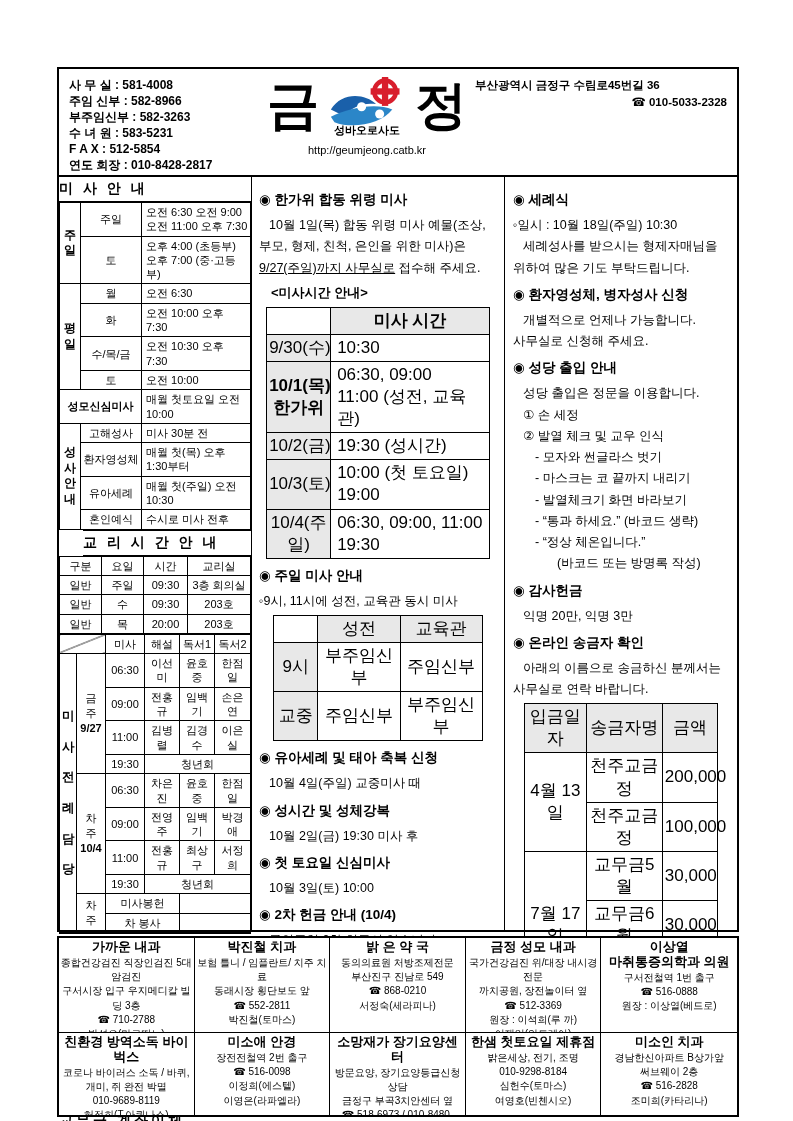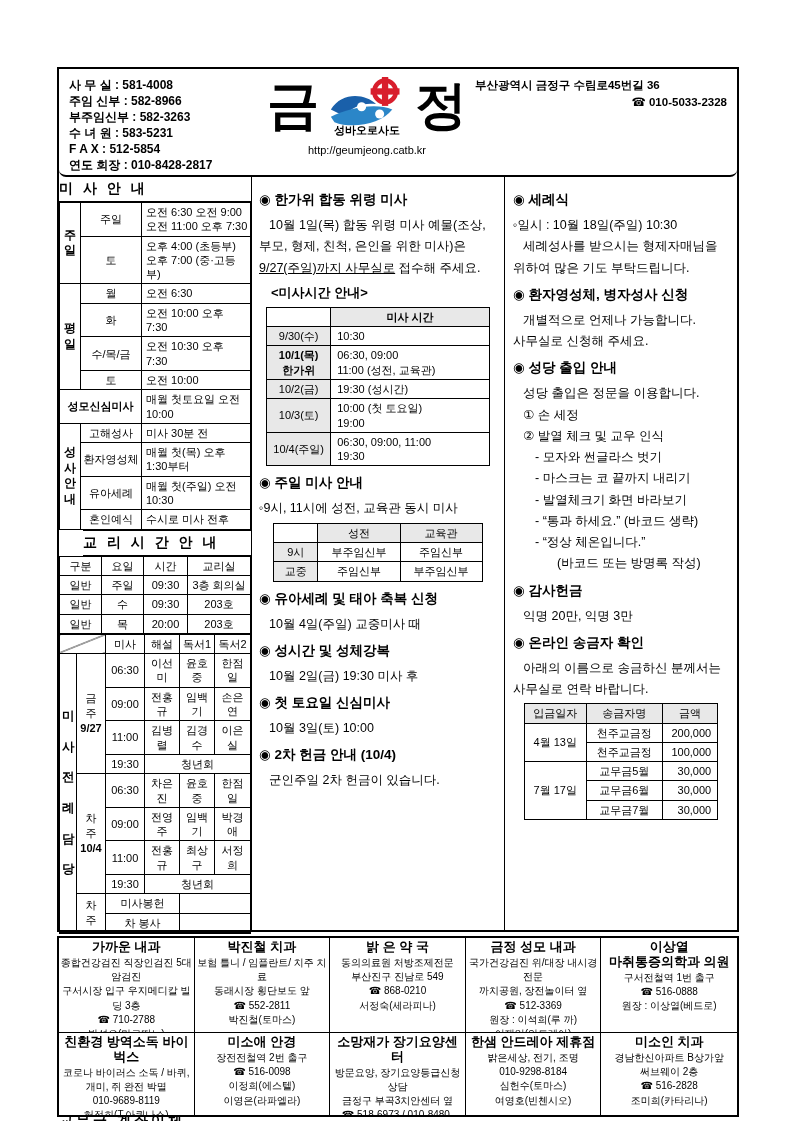--- a/index.html
+++ b/index.html
@@ -1,20 +1,20 @@
 <!DOCTYPE html>
 <html><head>
 <meta charset="utf-8">
 <style>
   html,body{margin:0;padding:0;background:#fff;}
   .page{position:relative;width:793px;height:1121px;background:#fff;color:#000;
         font-family:"Liberation Sans","DejaVu Sans",sans-serif;overflow:hidden;}
   .frame1{position:absolute;left:57px;top:67px;width:678px;height:861px;border:2px solid #000;background:#fff;}
   
-  .hdr{display:flex;height:106px;border-bottom:2px solid #000;border-radius:7px;}
+  .hdr{display:flex;height:106px;border-bottom:2px solid #000;}
   .hdr-contacts{width:188px;padding:9px 2px 0 10px;font-weight:bold;font-size:12px;line-height:1.33;white-space:pre-line;}
   .hdr-center{flex:1;text-align:center;padding-top:8px;}
   .hdr-title-row{display:flex;align-items:center;justify-content:center;gap:6px;}
   .big-char{font-size:52px;font-weight:bold;line-height:1;}
   .hdr-logo{width:84px;height:56px;}
   .hdr-caption{font-size:11px;font-weight:bold;margin-top:-10px;}
   .hdr-site{font-size:11px;font-weight:normal;margin-top:6px;}
   .hdr-right{width:252px;font-weight:bold;font-size:11.5px;line-height:1.5;padding:8px 10px 4px 0;}
   .hdr-right .addr,.hdr-right .staff{white-space:pre-line;text-align:left;}
   .hdr-right .phone{text-align:right;}
@@ -36,21 +36,21 @@
   .diag{background:linear-gradient(to bottom right,transparent calc(50% - 0.7px),#000 50%,transparent calc(50% + 0.7px));}
   
   .sec-h{font-weight:bold;font-size:13.5px;margin:8px 0 6px;}
   .bl{line-height:1.62;margin:1px 0;}
   .ind1{padding-left:10px;}
   .ind2{padding-left:22px;}
   .ind3{padding-left:44px;}
   .u{text-decoration:underline;}
   .sub-h{font-weight:bold;font-size:13px;margin:6px 0 5px;padding-left:12px;}
   .mtbl{width:94%;margin:4px auto 8px;}
-  .mtbl td{font-size:11px;}
+  .mtbl td{font-size:17px;}
   .mtbl .time{ text-align:left;padding-left:6px;}
   .num{text-align:right;padding-right:6px;}
   
   .frame2{position:absolute;left:57px;top:936px;width:678px;height:177px;border:2px solid #000;background:#fff;
           display:grid;grid-template-columns:repeat(5,1fr);grid-template-rows:95px 1fr;}
   .ad{border-right:1px solid #000;border-bottom:1px solid #000;text-align:center;padding:2px 1px;overflow:hidden;}
   .ad:nth-child(5n){border-right:none;}
   .ad:nth-child(n+6){border-bottom:none;}
   .ad-title{font-weight:bold;font-size:13px;line-height:1.15;white-space:pre-line;margin-bottom:1px;}
   .ad-lines{font-size:10px;line-height:1.42;white-space:pre-line;}
@@ -527,21 +527,21 @@
 이영은(라파엘라)</div>
       </div>
   <div class="ad">
         <div class="ad-title">소망재가 장기요양센터</div>
         <div class="ad-lines">방문요양, 장기요양등급신청 상담
 금정구 부곡3치안센터 옆
 ☎ 518-6973 / 010-8480-6973
 서창호(베드로)</div>
       </div>
   <div class="ad">
-        <div class="ad-title">한샘 안드레아 제휴점</div>
+        <div class="ad-title">한샘 첫토요일 제휴점</div>
         <div class="ad-lines">밝은세상, 전기, 조명
 010-9298-8184
 심헌수(토마스)
 여영호(빈첸시오)</div>
       </div>
   <div class="ad">
         <div class="ad-title">미소인 치과</div>
         <div class="ad-lines">경남한신아파트 B상가앞
 써브웨이 2층
 ☎ 516-2828

